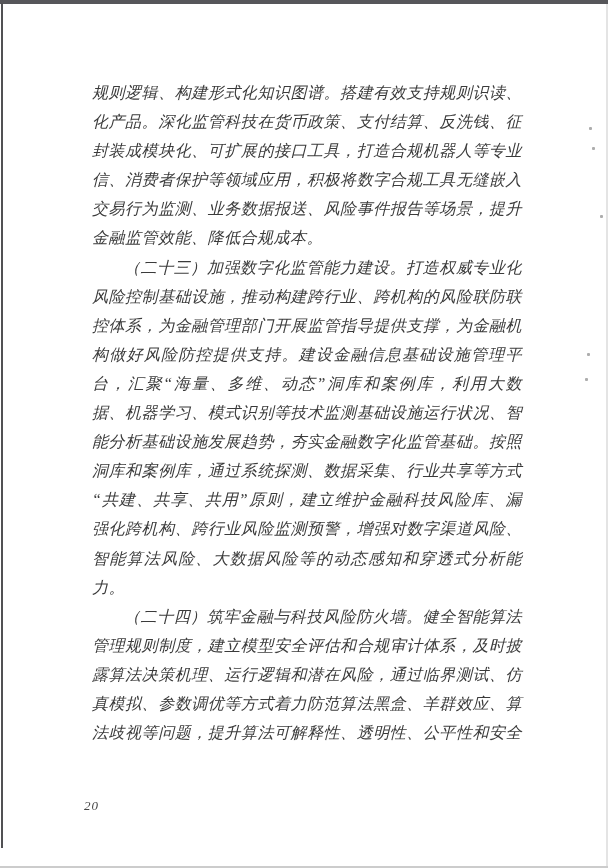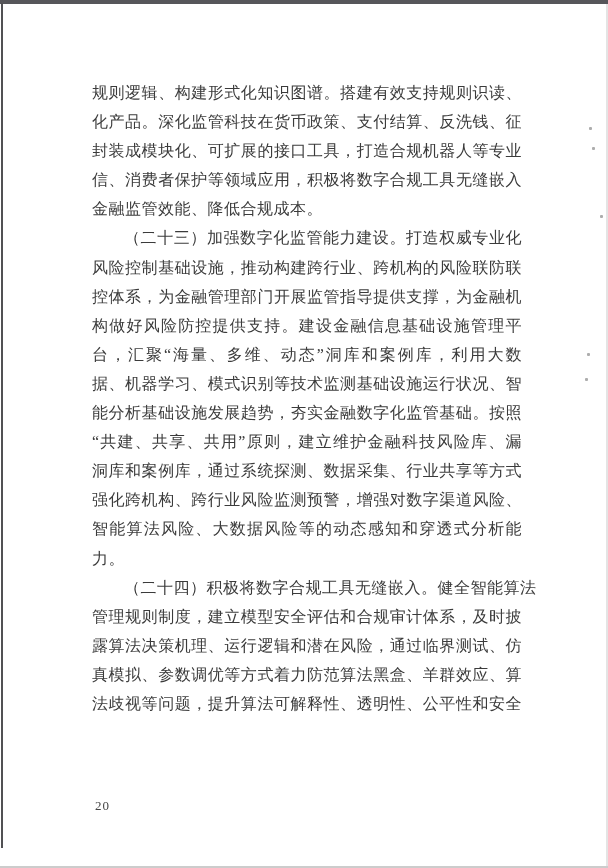--- a/index.html
+++ b/index.html
@@ -10,21 +10,21 @@
     --edge-right:#e4e4e4;
     --edge-bottom:#cccccc;
     --speck:#8a8a8a;
   }
   html,body{margin:0;padding:0;}
   body{
     width:608px;height:868px;overflow:hidden;position:relative;
     background:var(--page-bg);
     font-family:"Liberation Serif","DejaVu Serif",serif;
   }
-  .page{position:absolute;inset:0;}
+  .page{position:absolute;inset:0;font-style:italic;}
   .scan-bar-top{position:absolute;top:0;left:0;width:608px;height:4px;background:var(--edge-top);}
   .scan-line-left{position:absolute;top:3px;left:1px;width:2px;height:845px;background:var(--edge-left);}
   .scan-line-right{position:absolute;top:4px;right:0;width:2px;height:864px;background:var(--edge-right);}
   .scan-line-bottom{position:absolute;left:0;bottom:0;width:608px;height:2px;background:var(--edge-bottom);}
   .speck{position:absolute;width:3px;height:3px;border-radius:1px;background:var(--speck);opacity:.7;}
   .text-block{
     position:absolute;left:92px;top:78px;width:430px;
     color:var(--text-color);
     font-size:16px;line-height:29.1px;
     letter-spacing:0.5px;
@@ -34,21 +34,21 @@
     text-align:justify;
     text-align-last:justify;
     white-space:nowrap;
   }
   .text-line.no-justify{
     text-align:left;
     text-align-last:left;
   }
   .text-line.indent{text-indent:2em;}
   .page-number{
-    position:absolute;left:95px;top:798px;
+    position:absolute;left:84px;top:798px;
     color:#454545;font-size:13px;letter-spacing:1px;
   }
 </style>
 </head>
 <body>
 
 <div class="page">
   <div class="scan-bar-top"></div>
   <div class="scan-line-left"></div>
   <div class="scan-line-right"></div>
@@ -58,34 +58,35 @@
   <div class="speck" style="left:592px;top:147px;"></div>
   <div class="speck" style="left:600px;top:215px;"></div>
   <div class="speck" style="left:587px;top:353px;"></div>
   <div class="speck" style="left:585px;top:378px;"></div>
 
   <div class="text-block">
       <div class="text-line">规则逻辑、构建形式化知识图谱。搭建有效支持规则识读、</div>
       <div class="text-line">化产品。深化监管科技在货币政策、支付结算、反洗钱、征</div>
       <div class="text-line">封装成模块化、可扩展的接口工具，打造合规机器人等专业</div>
       <div class="text-line">信、消费者保护等领域应用，积极将数字合规工具无缝嵌入</div>
+      <div class="text-line">交易行为监测、业务数据报送、风险事件报告等场景，提升</div>
       <div class="text-line no-justify">金融监管效能、降低合规成本。</div>
       <div class="text-line indent">（二十三）加强数字化监管能力建设。打造权威专业化</div>
       <div class="text-line">风险控制基础设施，推动构建跨行业、跨机构的风险联防联</div>
       <div class="text-line">控体系，为金融管理部门开展监管指导提供支撑，为金融机</div>
       <div class="text-line">构做好风险防控提供支持。建设金融信息基础设施管理平</div>
       <div class="text-line">台，汇聚“海量、多维、动态”洞库和案例库，利用大数</div>
       <div class="text-line">据、机器学习、模式识别等技术监测基础设施运行状况、智</div>
       <div class="text-line">能分析基础设施发展趋势，夯实金融数字化监管基础。按照</div>
+      <div class="text-line">洞库和案例库，通过系统探测、数据采集、行业共享等方式</div>
       <div class="text-line">“共建、共享、共用”原则，建立维护金融科技风险库、漏</div>
-      <div class="text-line">洞库和案例库，通过系统探测、数据采集、行业共享等方式</div>
       <div class="text-line">强化跨机构、跨行业风险监测预警，增强对数字渠道风险、</div>
       <div class="text-line">智能算法风险、大数据风险等的动态感知和穿透式分析能</div>
       <div class="text-line no-justify">力。</div>
-      <div class="text-line indent">（二十四）积极将数字合规工具无缝嵌入。健全智能算法</div>
+      <div class="text-line indent">（二十四）筑牢金融与科技风险防火墙。健全智能算法</div>
       <div class="text-line">管理规则制度，建立模型安全评估和合规审计体系，及时披</div>
       <div class="text-line">露算法决策机理、运行逻辑和潜在风险，通过临界测试、仿</div>
       <div class="text-line">真模拟、参数调优等方式着力防范算法黑盒、羊群效应、算</div>
       <div class="text-line">法歧视等问题，提升算法可解释性、透明性、公平性和安全</div>
     </div>
 
   <div class="page-number">20</div>
 </div>
 
 </body></html>

